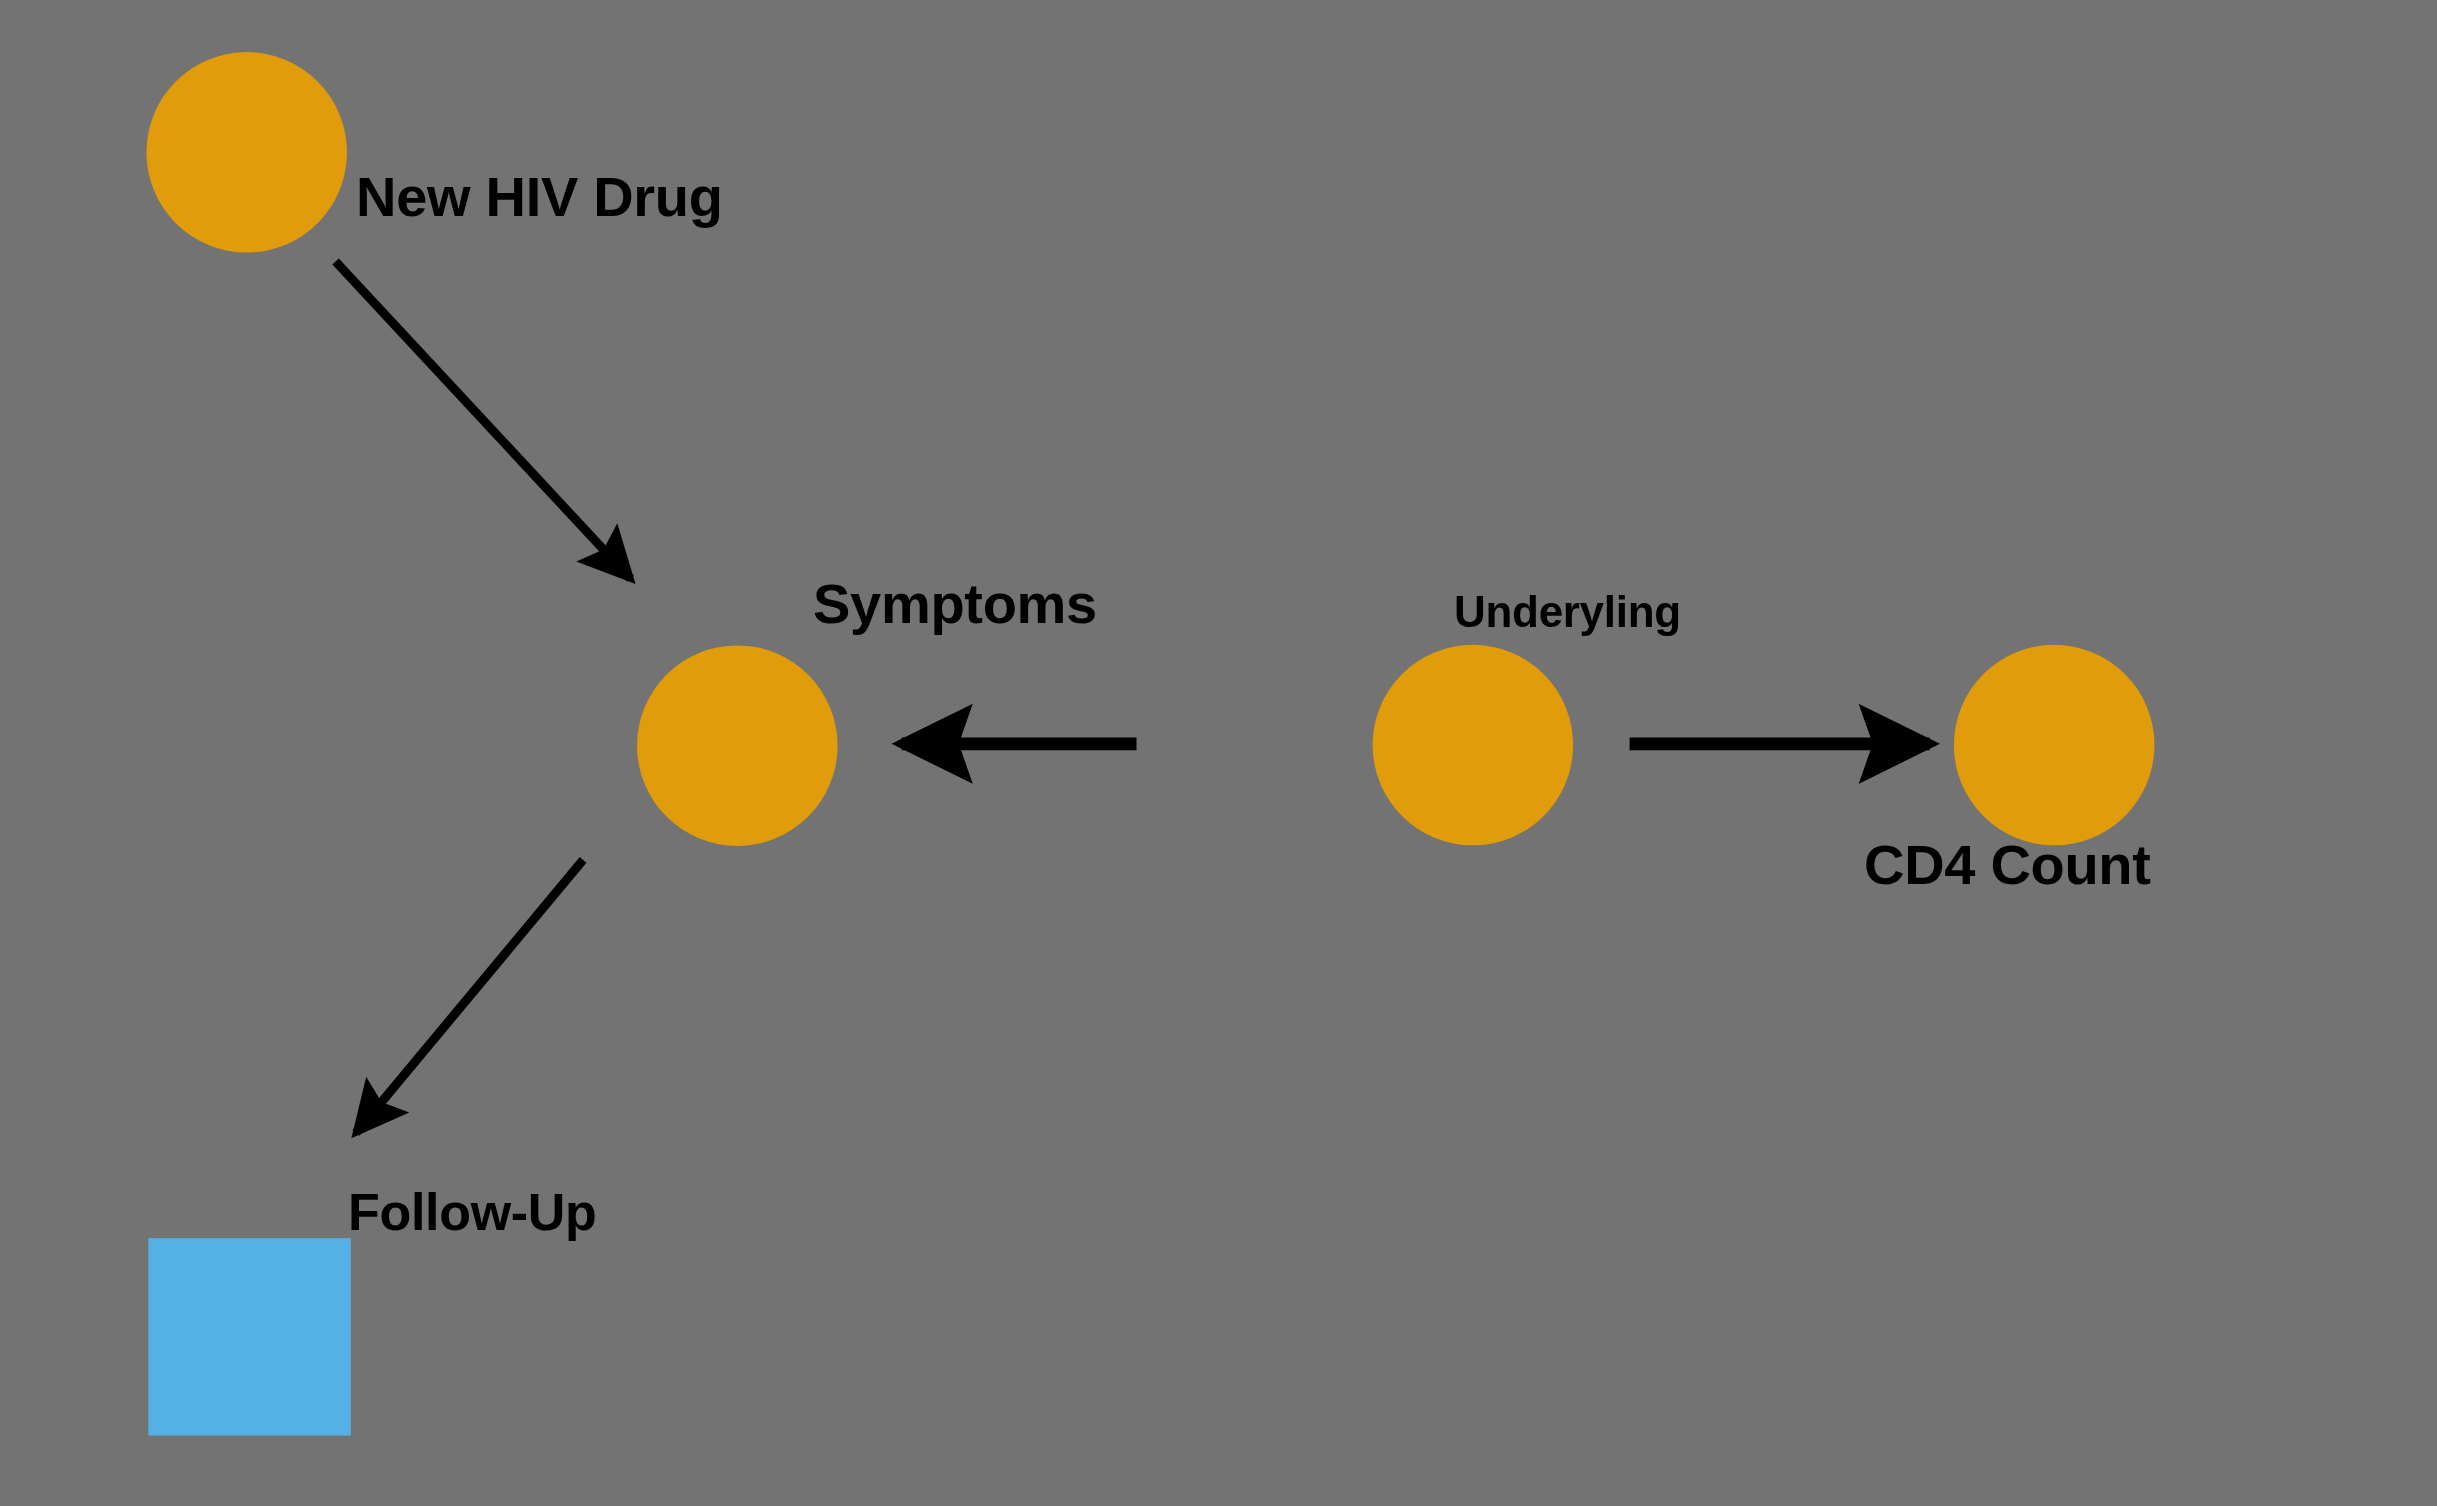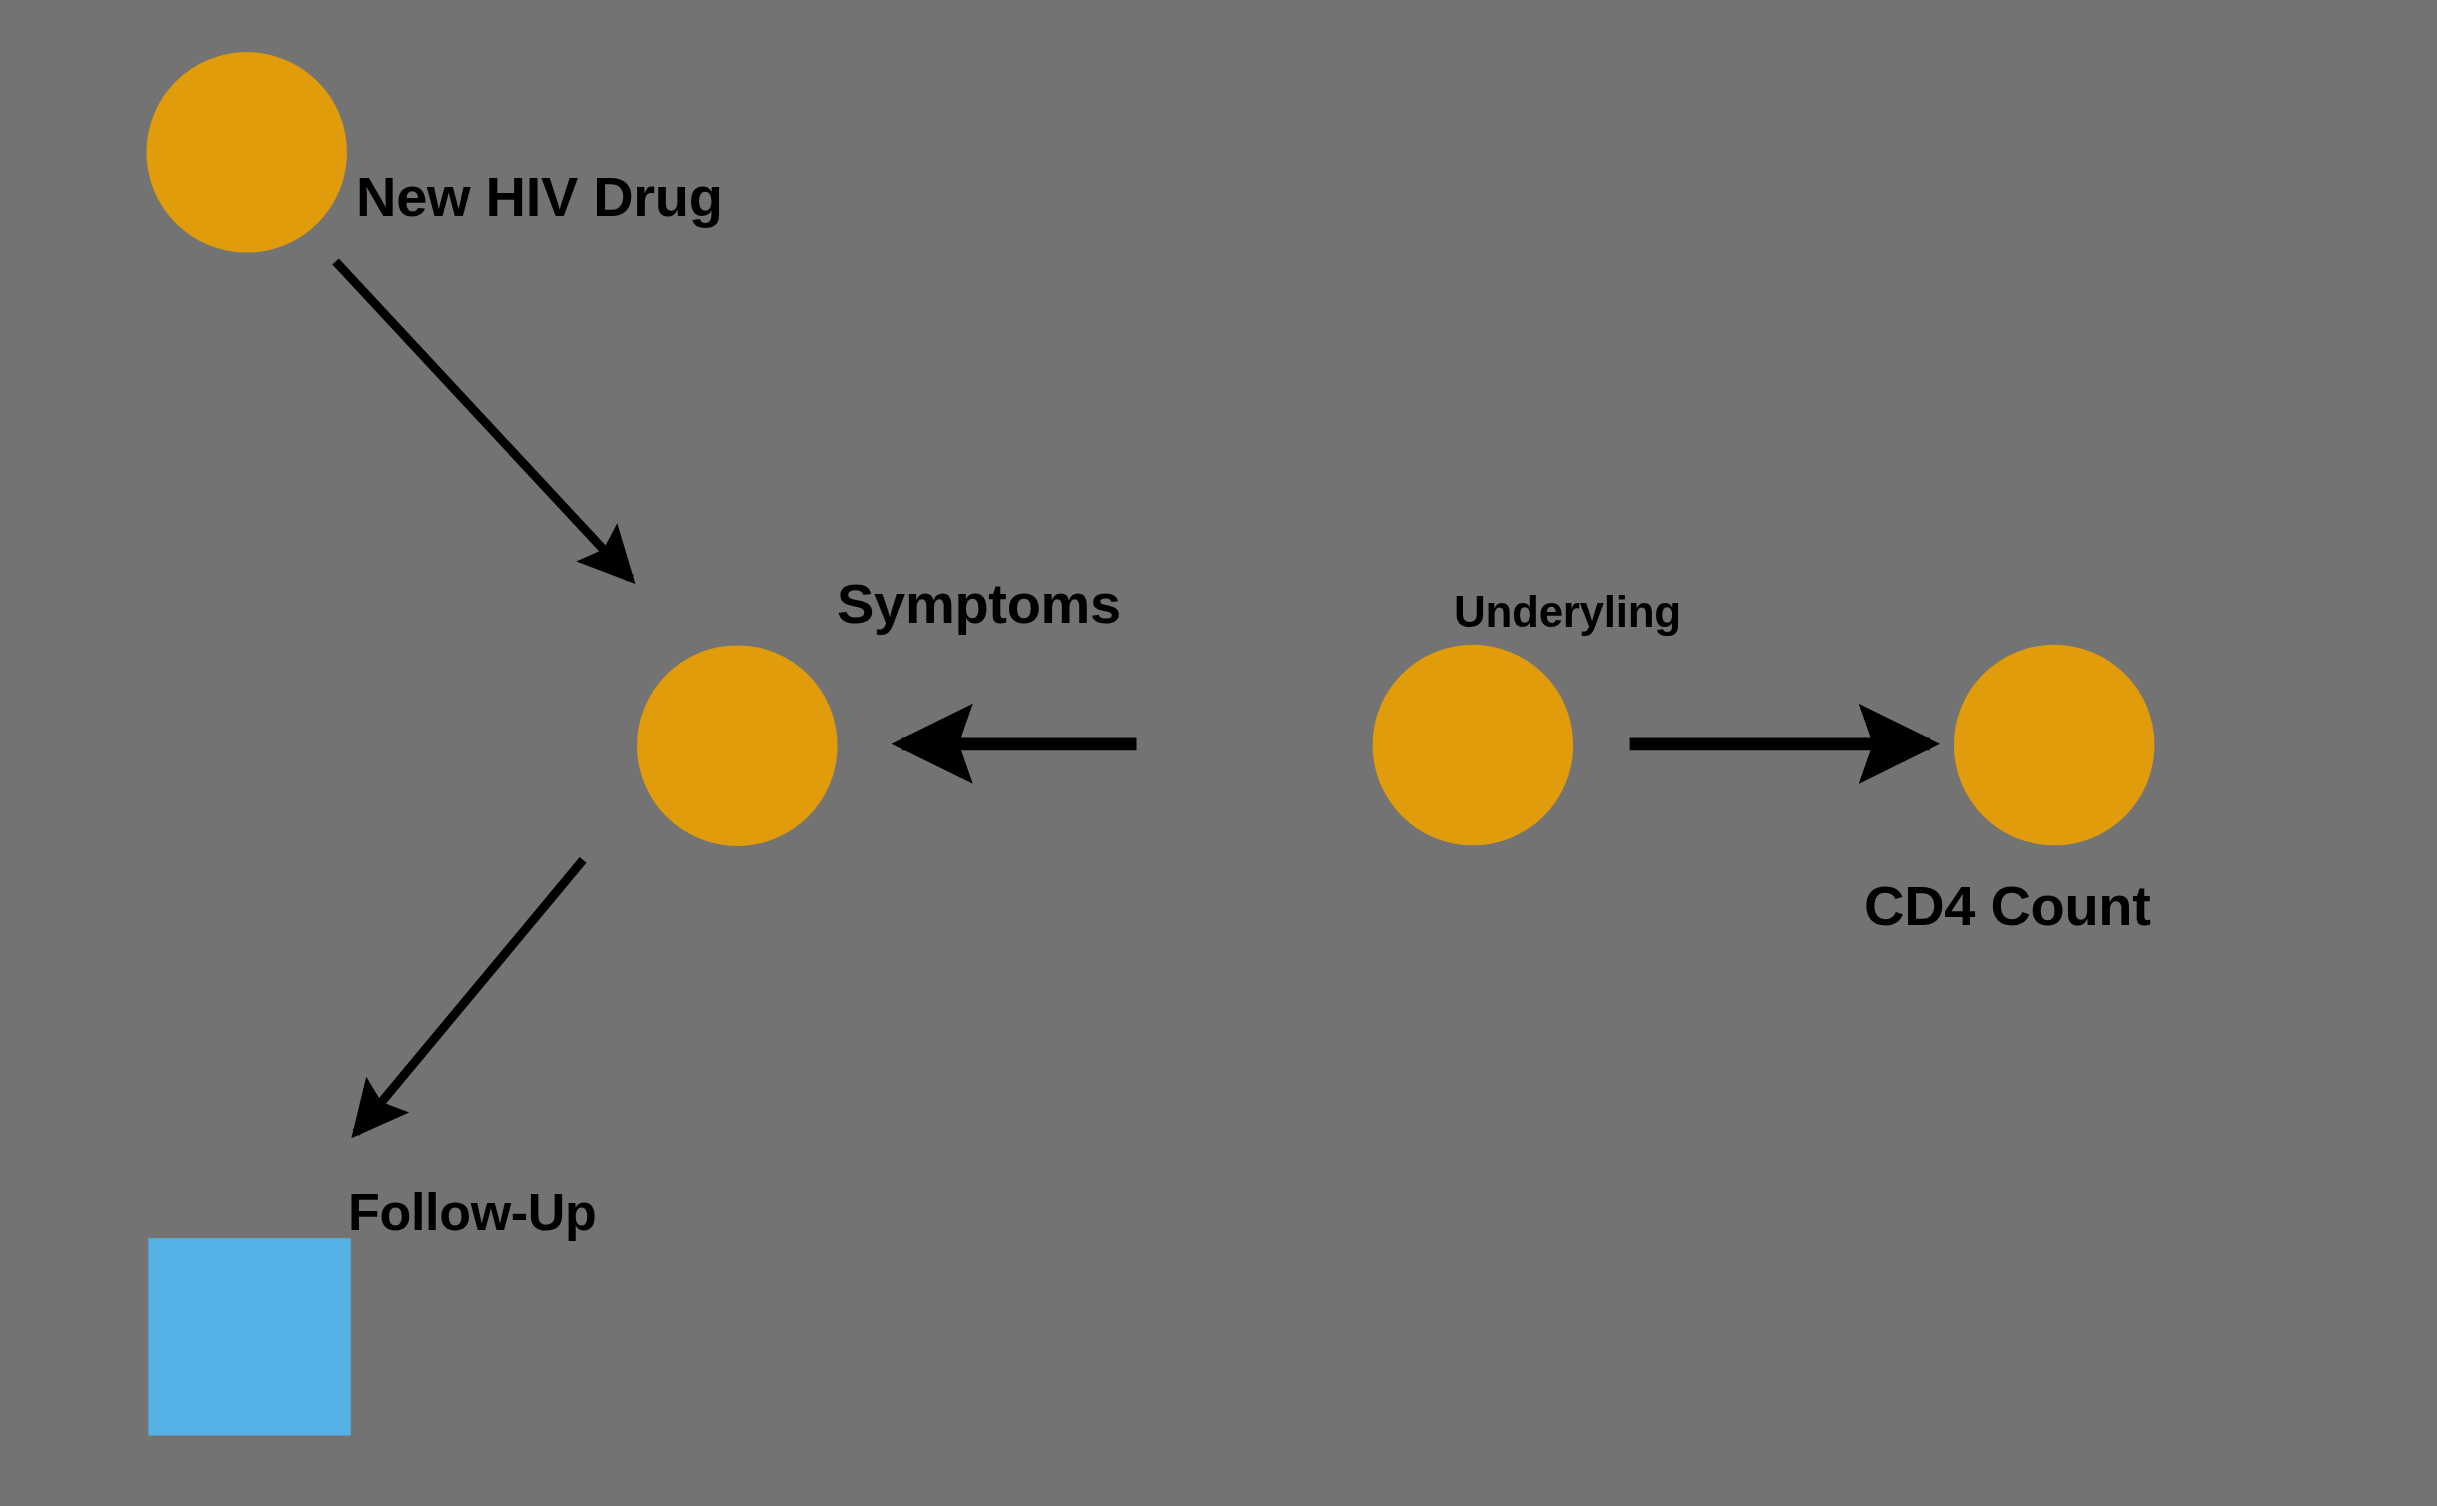--- a/index.html
+++ b/index.html
@@ -57,24 +57,24 @@
       <circle cx="388" cy="240" r="158" fill="#e09c0a"></circle>
       <circle cx="1161" cy="1175" r="158" fill="#e09c0a"></circle>
       <circle cx="2320" cy="1174" r="158" fill="#e09c0a"></circle>
       <circle cx="3236" cy="1174" r="158" fill="#e09c0a"></circle>
       <rect x="233" y="1951" width="319" height="311" fill="#55b0e5"></rect>
     </g>
   </svg>
 
   <div class="node-label" style="left:356px; top:164px; font-size:56px;">New HIV Drug</div>
 
-  <div class="node-label" style="left:813px; top:571px; font-size:56px;margin-left:24px;">Symptoms</div>
+  <div class="node-label" style="left:813px; top:571px; font-size:56px;">Symptoms</div>
 
   <div class="node-label" style="left:1454px; top:482px; font-size:44px; text-align:left;">
     <div>Underyling</div>
   </div>
 
-  <div class="node-label" style="left:1864px; top:832px; font-size:56px;margin-top:41px;">CD4 Count</div>
+  <div class="node-label" style="left:1864px; top:832px; font-size:56px;">CD4 Count</div>
 
   <div class="node-label" style="left:348px; top:1182px; font-size:52px;">Follow-Up</div>
 
 </div>
 
 
 </body></html>

